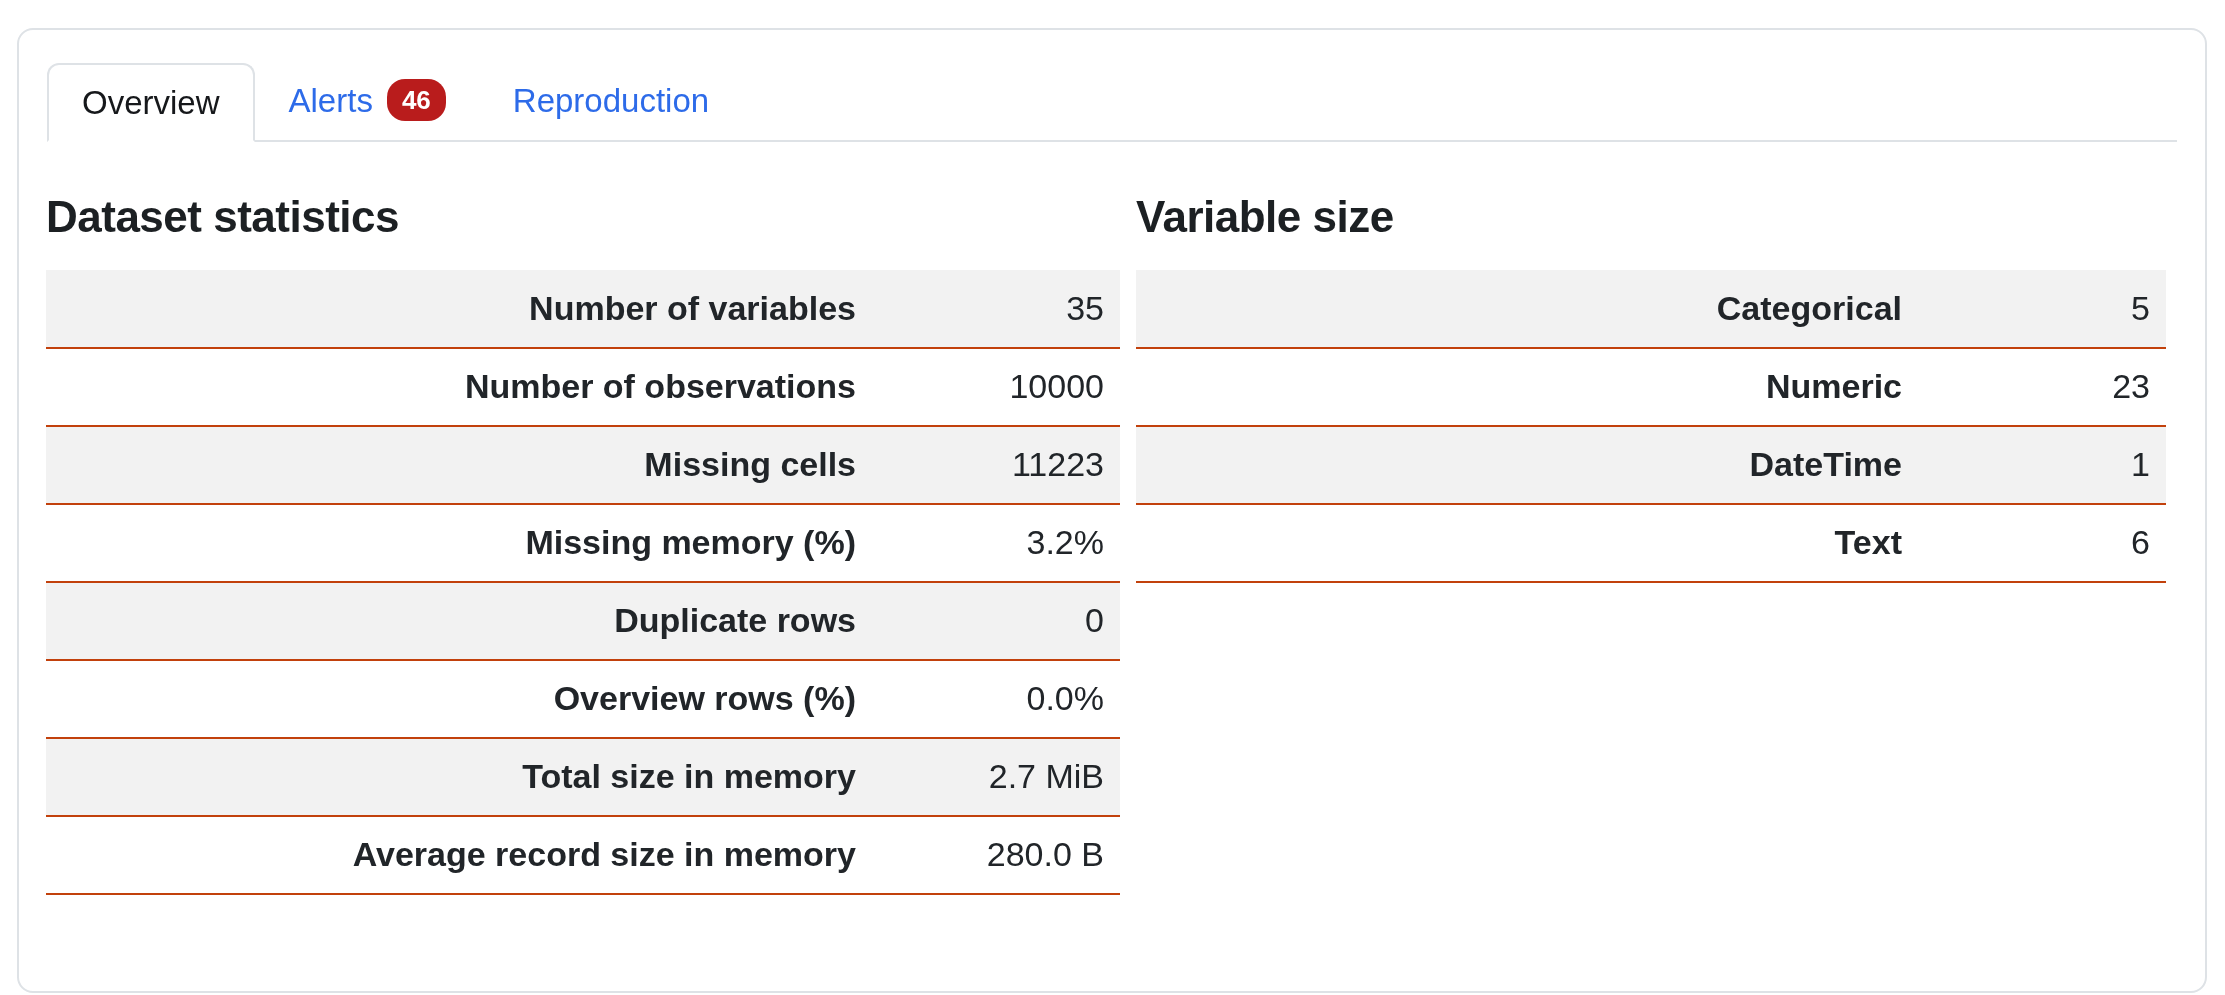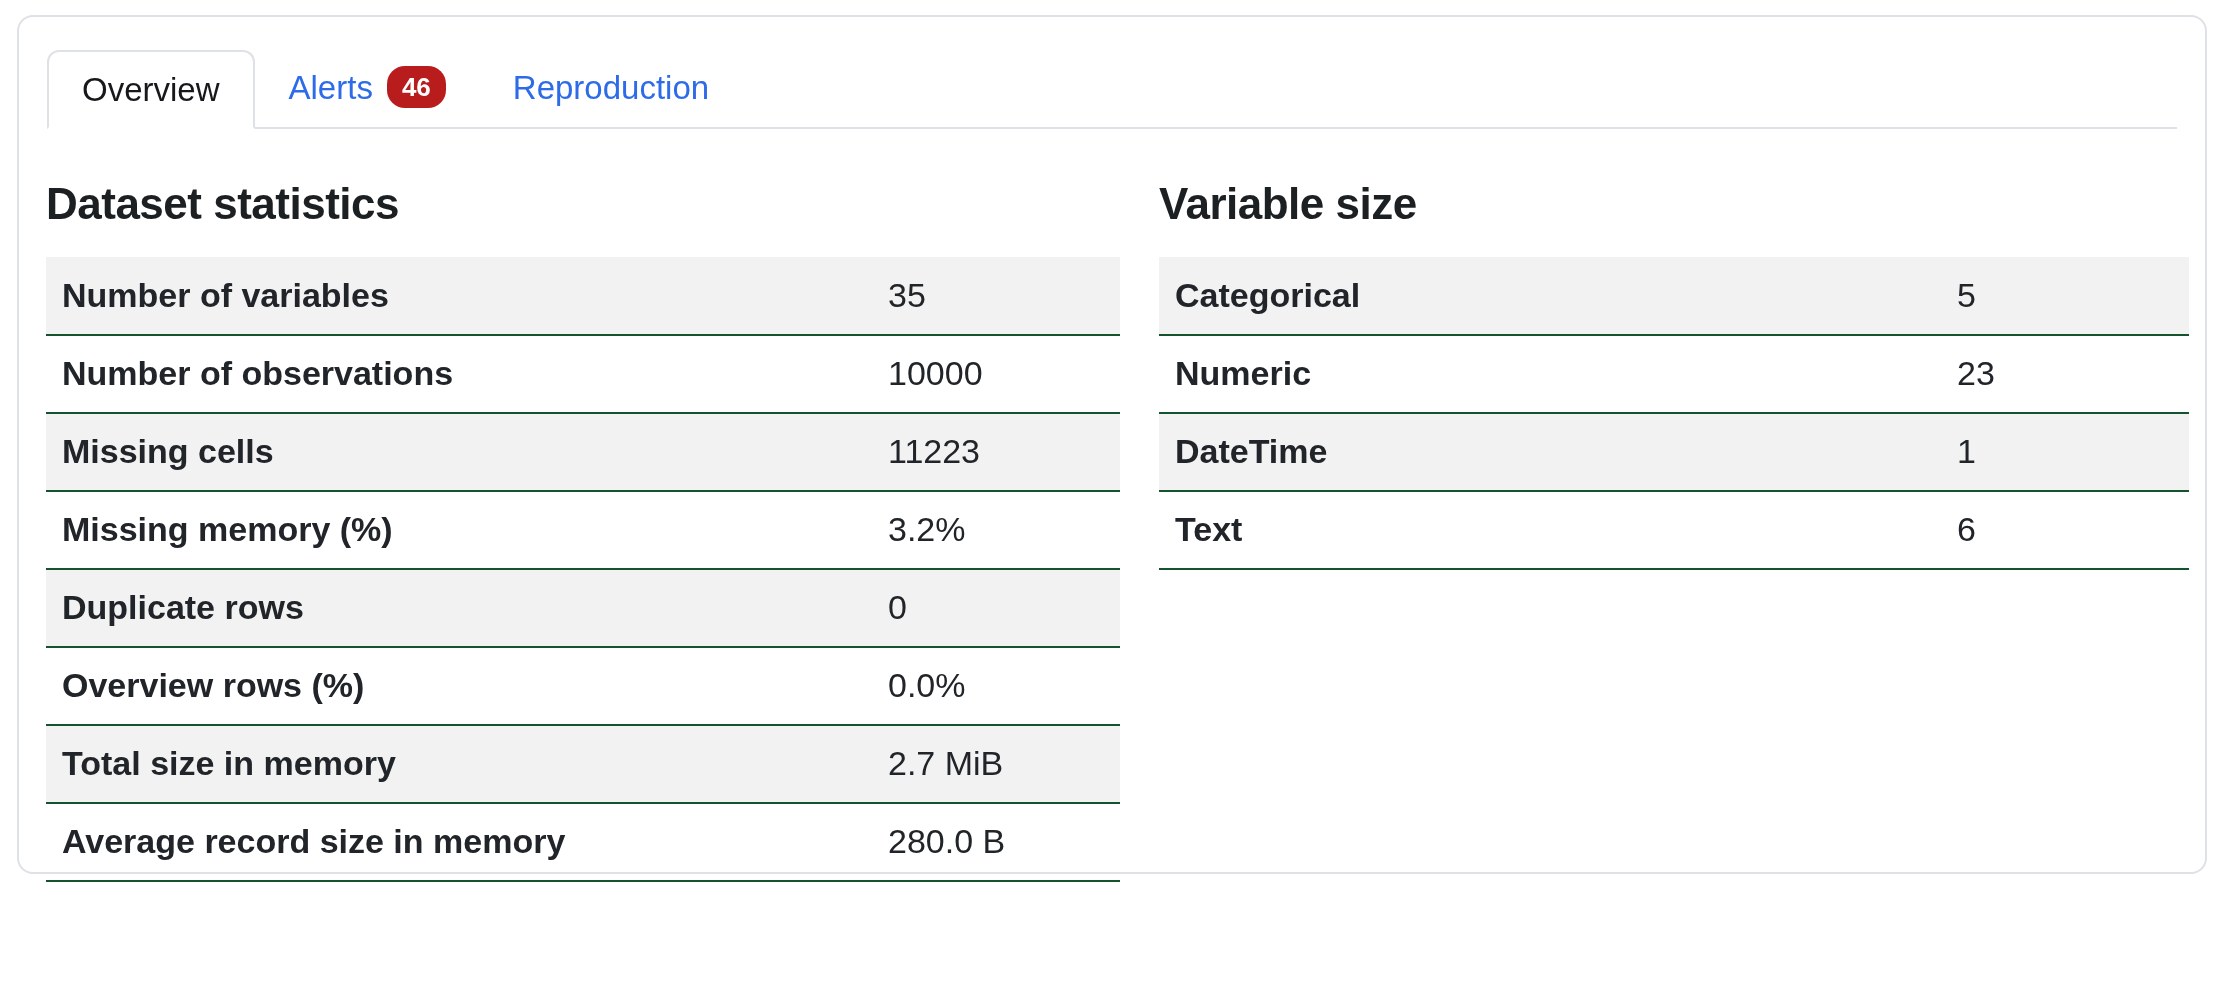--- a/index.html
+++ b/index.html
@@ -5,22 +5,22 @@
   * { box-sizing: border-box; }
   html, body { margin: 0; padding: 0; background: #ffffff; }
   body {
     width: 2225px; height: 995px;
     position: relative;
     font-family: "Liberation Sans", sans-serif;
     color: #212529;
     overflow: hidden;
   }
   .card {
-    position: absolute; left: 17px; top: 15px;
-    width: 2190px; height: 859px;
+    position: absolute; left: 17px; top: 28px;
+    width: 2190px; height: 965px;
     background: #ffffff;
     border: 2px solid #dee2e6;
     border-radius: 16px;
   }
   .tabs {
     display: flex; align-items: flex-end;
     margin: 31px 28px 0 28px;
     border-bottom: 2px solid #dee2e6;
   }
   .tab {
@@ -42,39 +42,39 @@
     display: inline-block;
     margin-left: 14px; transform: translateY(-1px);
     background: #b91c1c; color: #ffffff;
     font-size: 26px; font-weight: 700; line-height: 1;
     padding: 8px 15px;
     border-radius: 18px;
   }
   .content {
     display: grid;
     grid-template-columns: 1074px 1030px;
-    column-gap: 39px;
+    column-gap: 16px;
     padding: 0 27px;
   }
   .section-title {
     font-size: 44px; font-weight: 700;
     color: #1c2023; letter-spacing: -0.5px;
     margin: 50px 0 27px 0; line-height: 1.15;
   }
   .stats-table {
     width: 100%;
     border-collapse: collapse;
     table-layout: fixed;
     font-size: 34px;
   }
   .stats-table tr:nth-child(odd) { background: #f2f2f2; }
   .stats-table th, .stats-table td {
     height: 78px; padding: 0 16px;
-    text-align: left; vertical-align: middle;
-    border-bottom: 2px solid #14532d;
+    text-align: right; vertical-align: middle;
+    border-bottom: 2px solid #c2410c;
   }
   .stats-table th { font-weight: 700; }
   .stats-table td { width: 248px; font-weight: 400; }
 </style>
 </head>
 <body>
 
 <div class="card">
 
   <div class="tabs">

